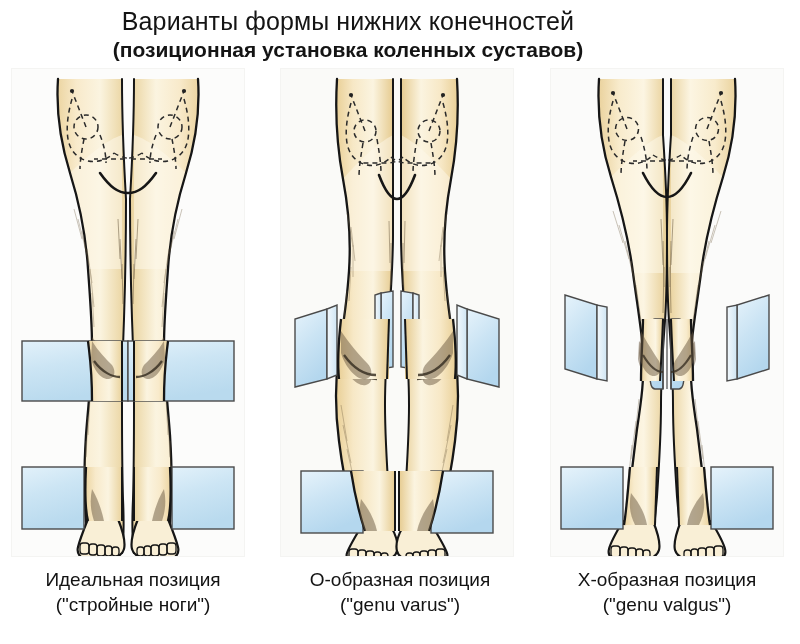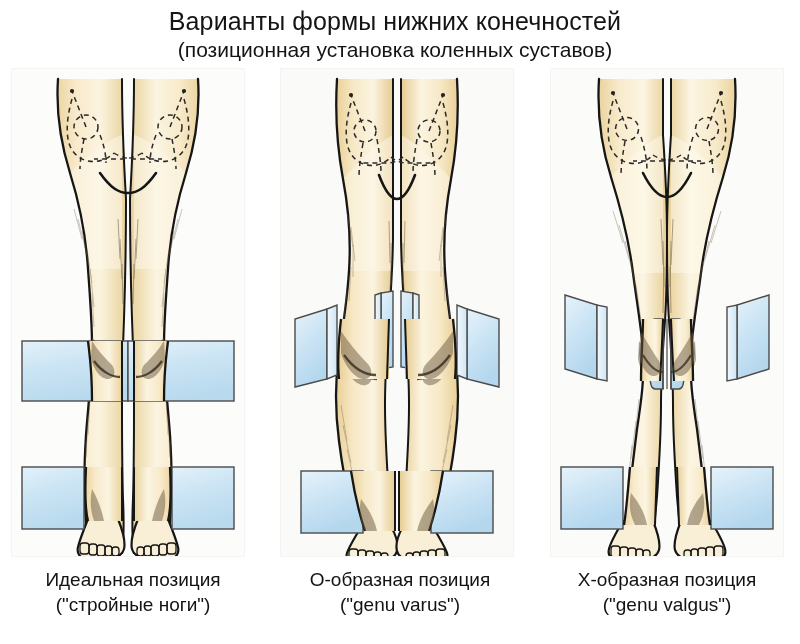--- a/index.html
+++ b/index.html
@@ -14,32 +14,31 @@
     color: #1a1a1a;
     overflow: hidden;
     position: relative;
   }
 
   
   .title-block {
     width: 696px;
     padding-top: 6px;
     text-align: center;
-    padding-left: 47px;
   }
   .title-main {
     font-size: 25px;
     font-weight: 400;
     line-height: 30px;
     letter-spacing: 0.1px;
     color: #141414;
   }
   .title-sub {
     font-size: 21px;
-    font-weight: 400;
+    font-weight: 700;
     line-height: 26px;
     color: #141414;
     margin-top: 1px;
   }
 
   
   .figure-row {
     position: relative;
     width: 800px;
     height: 492px;

